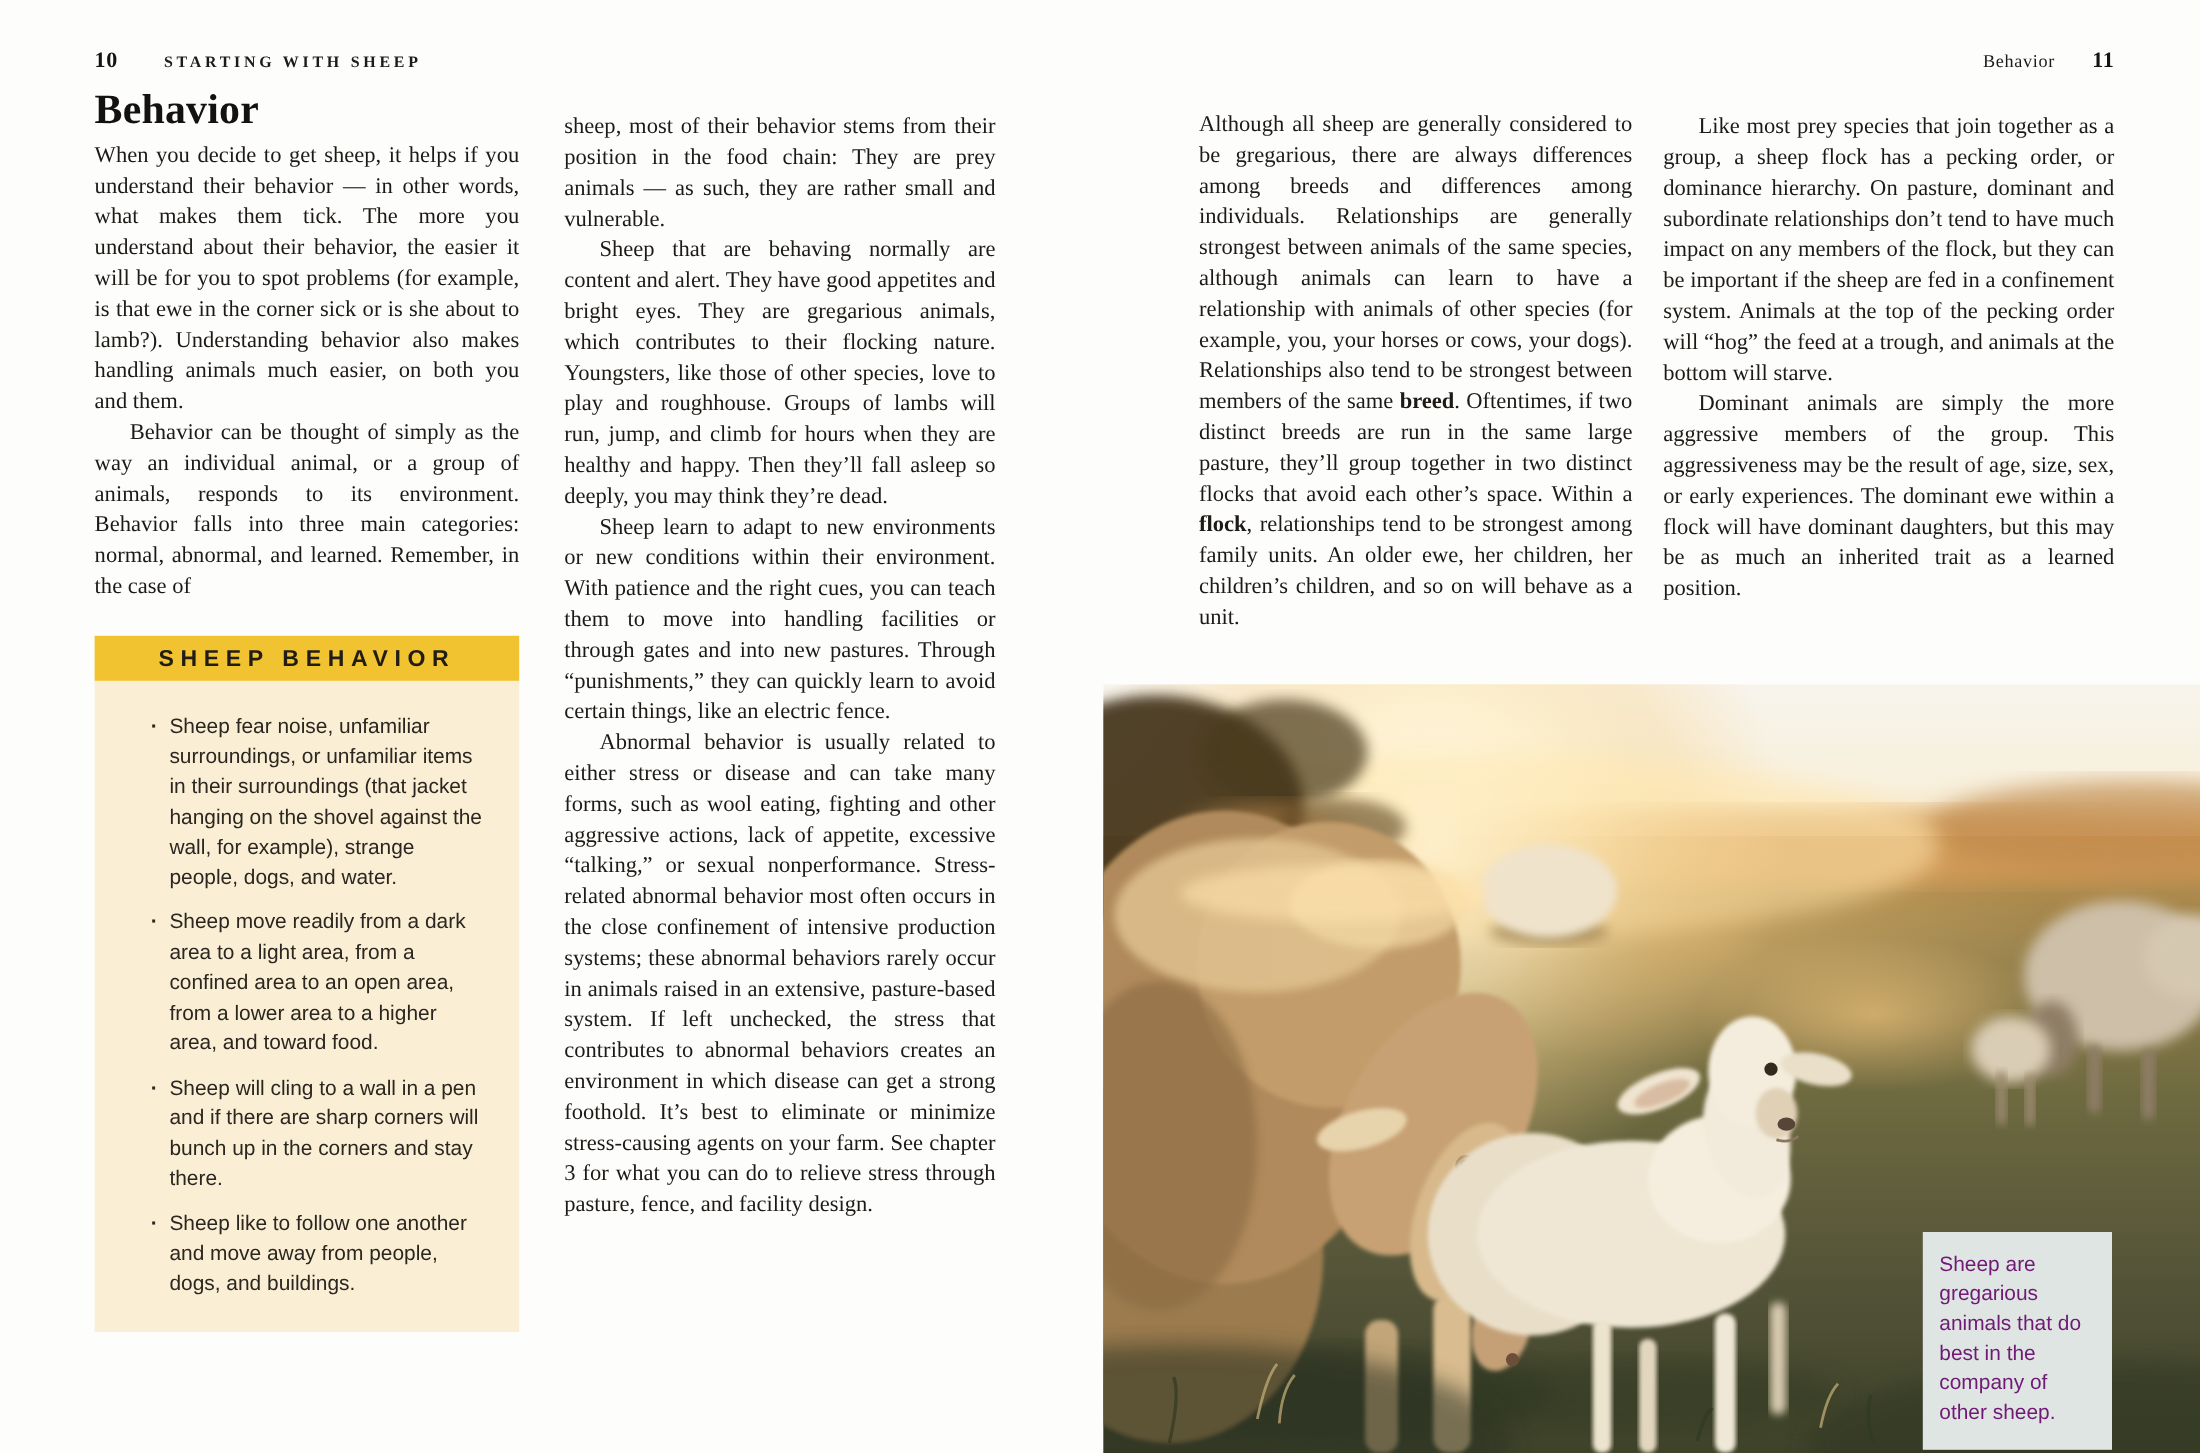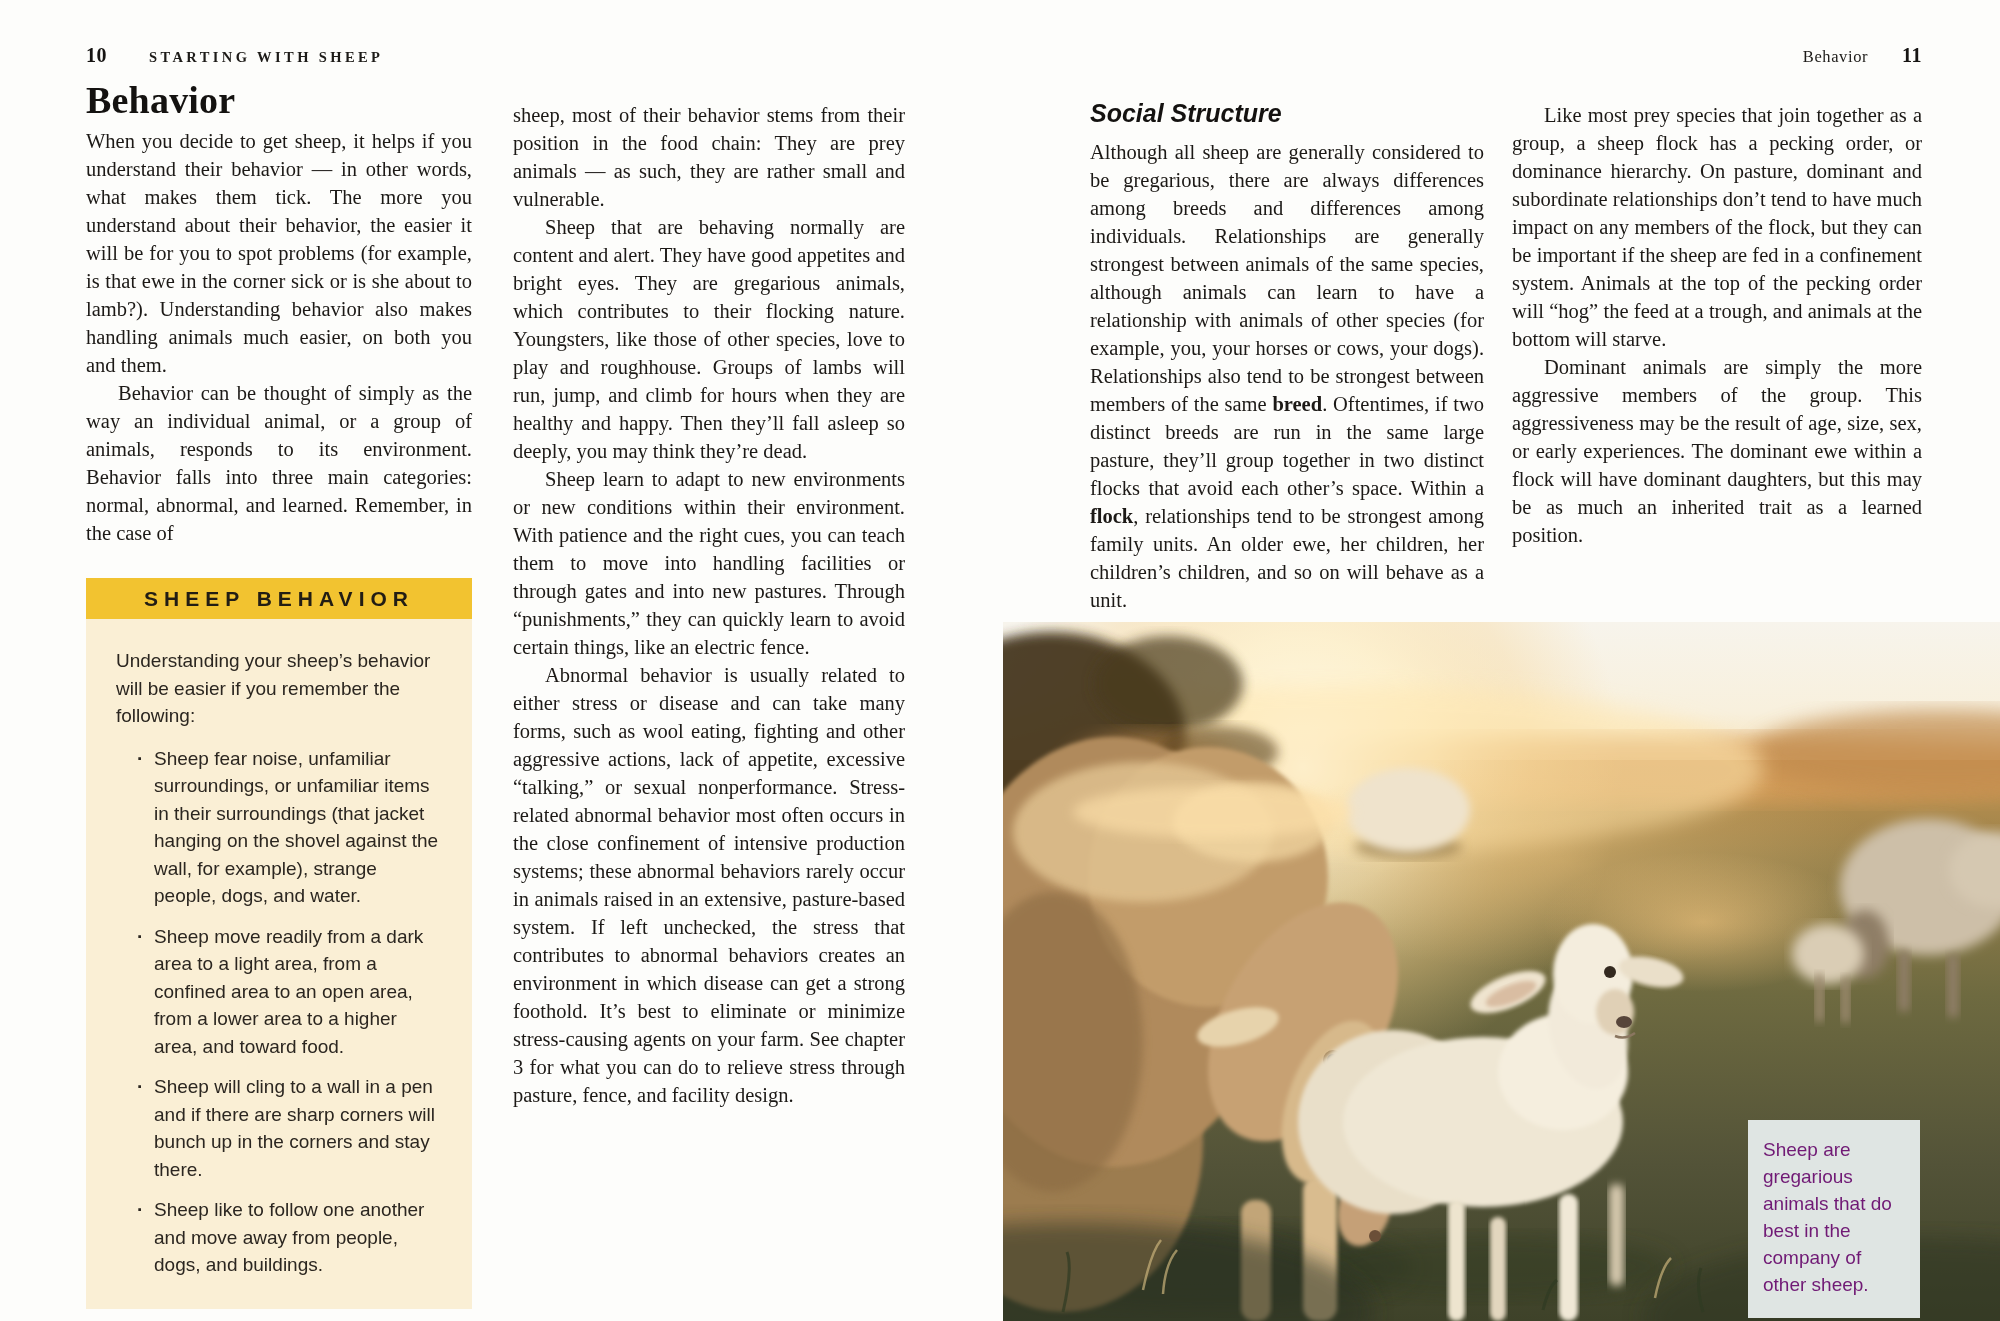--- a/index.html
+++ b/index.html
@@ -86,32 +86,30 @@
 <div class="col col2-left">
     <p>sheep, most of their behavior stems from their position in the food chain: They are prey animals — as such, they are rather small and vulnerable.</p>
     <p class="indent">Sheep that are behaving normally are content and alert. They have good appetites and bright eyes. They are gregarious animals, which contributes to their flocking nature. Youngsters, like those of other species, love to play and roughhouse. Groups of lambs will run, jump, and climb for hours when they are healthy and happy. Then they’ll fall asleep so deeply, you may think they’re dead.</p>
     <p class="indent">Sheep learn to adapt to new environments or new conditions within their environment. With patience and the right cues, you can teach them to move into handling facilities or through gates and into new pastures. Through “punishments,” they can quickly learn to avoid certain things, like an electric fence.</p>
     <p class="indent">Abnormal behavior is usually related to either stress or disease and can take many forms, such as wool eating, fighting and other aggressive actions, lack of appetite, excessive “talking,” or sexual nonperformance. Stress-related abnormal behavior most often occurs in the close confinement of intensive production systems; these abnormal behaviors rarely occur in animals raised in an extensive, pasture-based system. If left unchecked, the stress that contributes to abnormal behaviors creates an environment in which disease can get a strong foothold. It’s best to eliminate or minimize stress-causing agents on your farm. See chapter 3 for what you can do to relieve stress through pasture, fence, and facility design.</p>
   </div>
 
 <div class="sidebar">
   <div class="sidebar-title">SHEEP BEHAVIOR</div>
   <div class="sidebar-body">
-    <p class="sidebar-intro">Understanding your sheep’s behavior will be easier if you remember the following:</p>
     <ul>
         <li>Sheep fear noise, unfamiliar surroundings, or unfamiliar items in their surroundings (that jacket hanging on the shovel against the wall, for example), strange people, dogs, and water.</li>
         <li>Sheep move readily from a dark area to a light area, from a confined area to an open area, from a lower area to a higher area, and toward food.</li>
         <li>Sheep will cling to a wall in a pen and if there are sharp corners will bunch up in the corners and stay there.</li>
         <li>Sheep like to follow one another and move away from people, dogs, and buildings.</li>
       </ul>
   </div>
 </div>
 
 <div class="col col1-right">
-  <h2 class="sub-heading">Social Structure</h2>
   <div>
       <p>Although all sheep are generally considered to be gregarious, there are always differences among breeds and differences among individuals. Relationships are generally strongest between animals of the same species, although animals can learn to have a relationship with animals of other species (for example, you, your horses or cows, your dogs). Relationships also tend to be strongest between members of the same <b>breed</b>. Oftentimes, if two distinct breeds are run in the same large pasture, they’ll group together in two distinct flocks that avoid each other’s space. Within a <b>flock</b>, relationships tend to be strongest among family units. An older ewe, her children, her children’s children, and so on will behave as a unit.</p>
     </div>
 </div>
 <div class="col col2-right">
     <p class="indent">Like most prey species that join together as a group, a sheep flock has a pecking order, or dominance hierarchy. On pasture, dominant and subordinate relationships don’t tend to have much impact on any members of the flock, but they can be important if the sheep are fed in a confinement system. Animals at the top of the pecking order will “hog” the feed at a trough, and animals at the bottom will starve.</p>
     <p class="indent">Dominant animals are simply the more aggressive members of the group. This aggressiveness may be the result of age, size, sex, or early experiences. The dominant ewe within a flock will have dominant daughters, but this may be as much an inherited trait as a learned position.</p>
   </div>
 
 <div class="photo">

